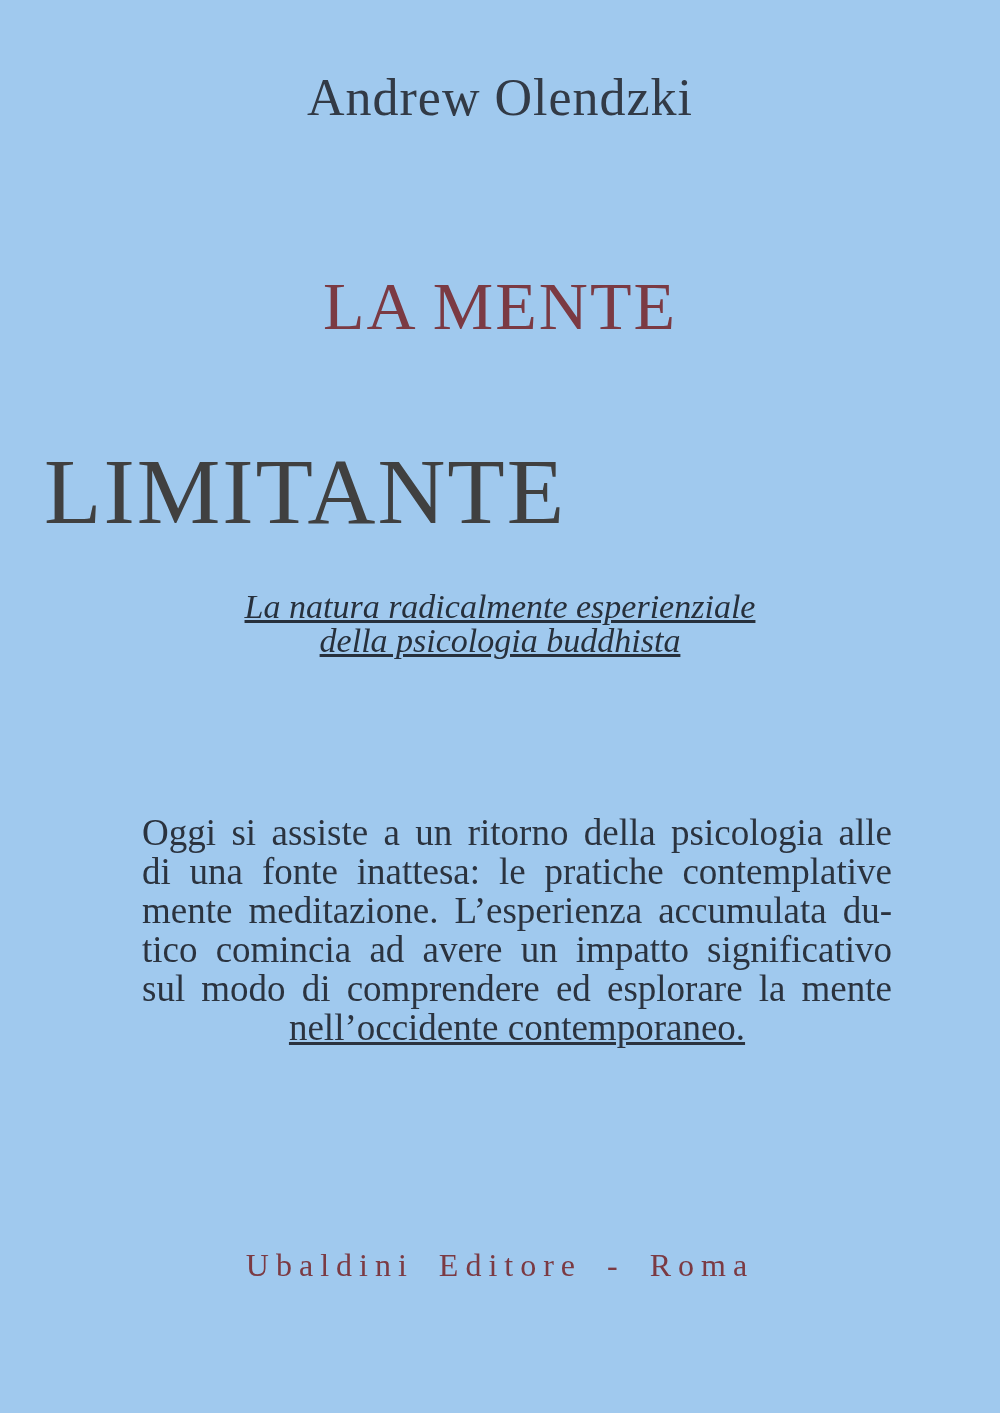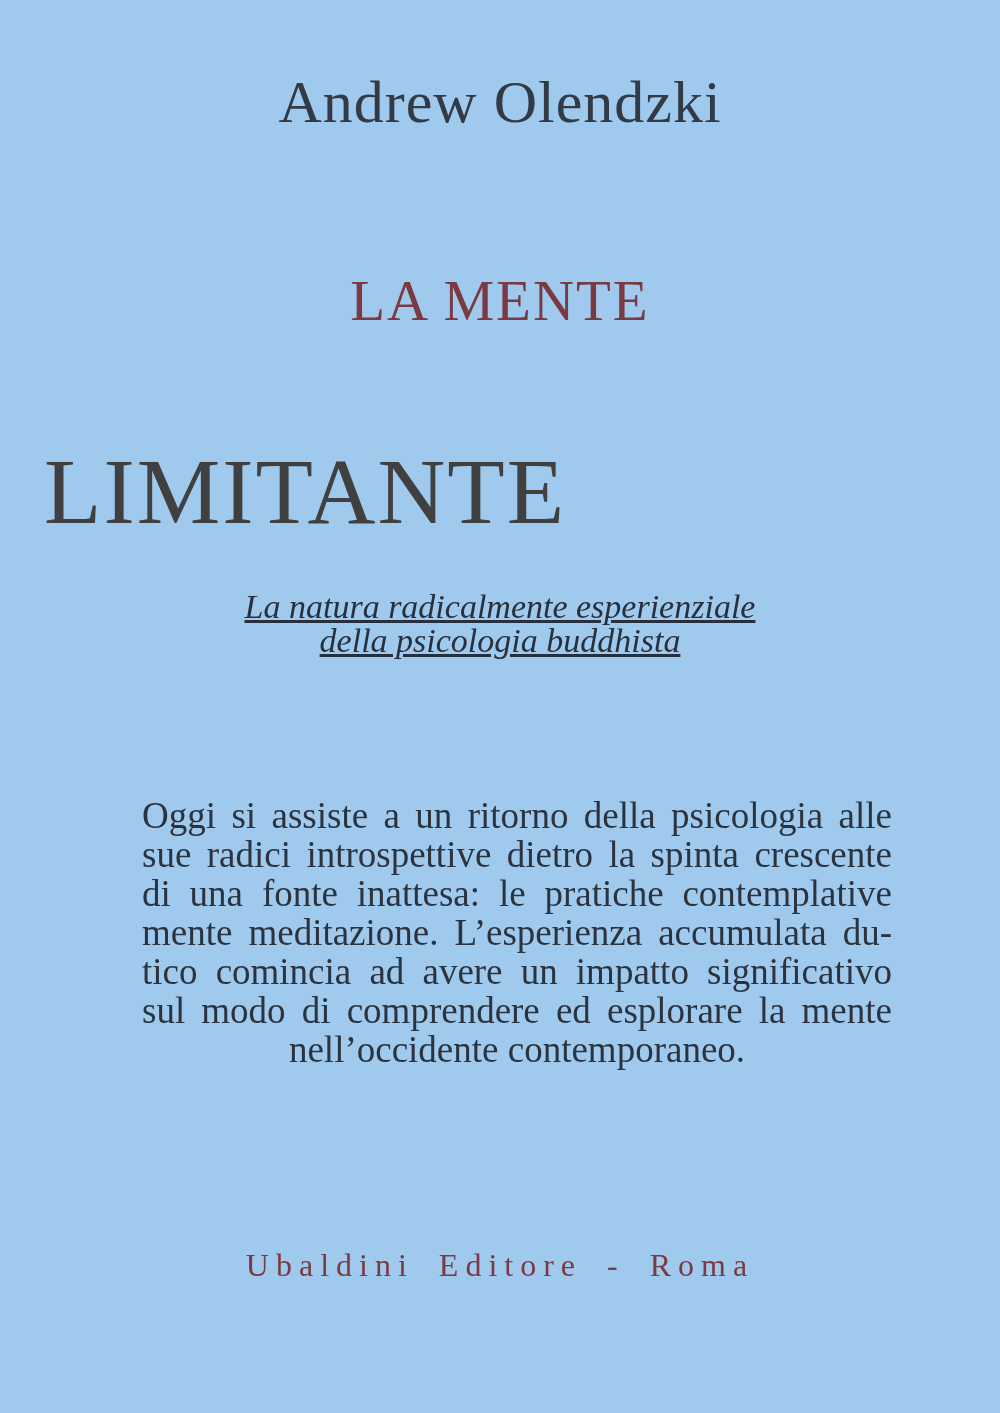--- a/index.html
+++ b/index.html
@@ -17,32 +17,32 @@
   .cover {
     position: absolute;
     inset: 0;
   }
   .author {
     position: absolute;
     top: 72px;
     left: 0;
     width: 100%;
     text-align: center;
-    font-size: 60px;
+    font-size: 52px;
     line-height: 1;
     color: #323a46;
     letter-spacing: 1px;
   }
   .title-line-1 {
     position: absolute;
     top: 272px;
     left: 0;
     width: 100%;
     text-align: center;
-    font-size: 57px;
+    font-size: 68px;
     line-height: 1;
     color: #7b3a43;
     letter-spacing: 2px;
   }
   .title-line-2 {
     position: absolute;
     top: 374px;
     left: 0;
     width: 100%;
     text-align: center;
@@ -71,35 +71,36 @@
     width: 100%;
     text-align: center;
     font-size: 34px;
     line-height: 34px;
     font-style: italic;
     color: #27303c;
     text-decoration: underline;
   }
   .blurb {
     position: absolute;
-    top: 796px;
+    top: 813px;
     left: 142px;
     width: 750px;
     font-size: 37px;
     line-height: 39px;
     color: #2b333f;
   }
   .blurb-line {
     text-align: justify;
     text-align-last: justify;
     white-space: normal;
   }
   .blurb-line:last-child {
     text-align: left;
     text-align-last: center;
+    text-decoration: underline;
   }
   .publisher {
     position: absolute;
     top: 1249px;
     left: 0;
     width: 100%;
     text-align: center;
     font-size: 32px;
     line-height: 1;
     color: #7b3a43;
@@ -118,21 +119,20 @@
 
   <div class="title-line-3">LIMITANTE</div>
 
   <div class="subtitle">
     <div>La natura radicalmente esperienziale</div>
     <div>della psicologia buddhista</div>
   </div>
 
   <div class="blurb">
       <div class="blurb-line">Oggi si assiste a un ritorno della psicologia alle</div>
-      <div class="blurb-line">sue radici introspettive dietro la spinta crescente</div>
       <div class="blurb-line">di una fonte inattesa: le pratiche contemplative</div>
       <div class="blurb-line">mente meditazione. L’esperienza accumulata du-</div>
       <div class="blurb-line">tico comincia ad avere un impatto significativo</div>
       <div class="blurb-line">sul modo di comprendere ed esplorare la mente</div>
       <div class="blurb-line">nell’occidente contemporaneo.</div>
     </div>
 
   <div class="publisher">Ubaldini Editore - Roma</div>
 </div>
 

